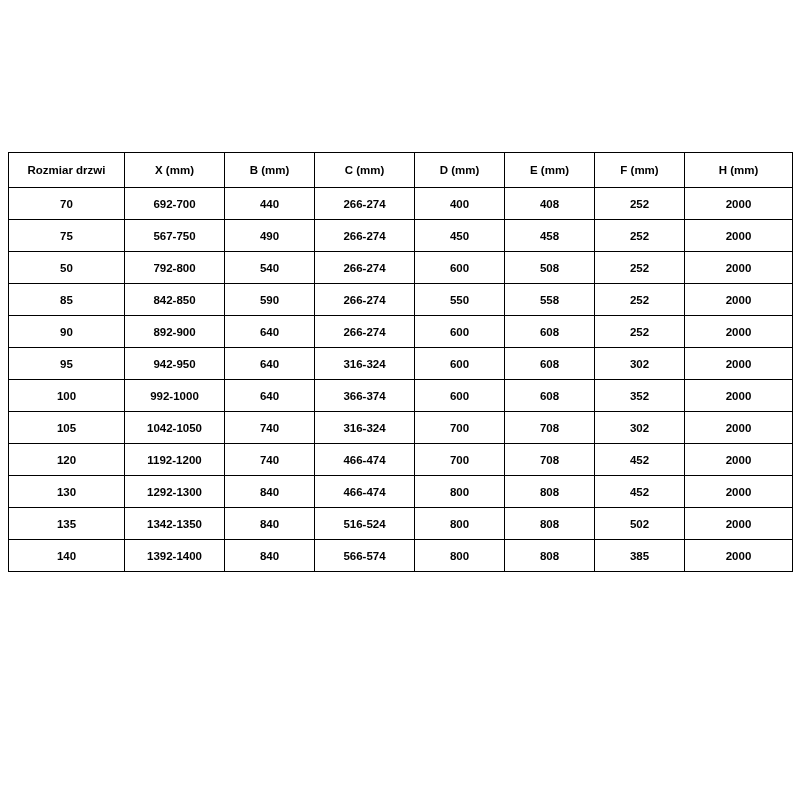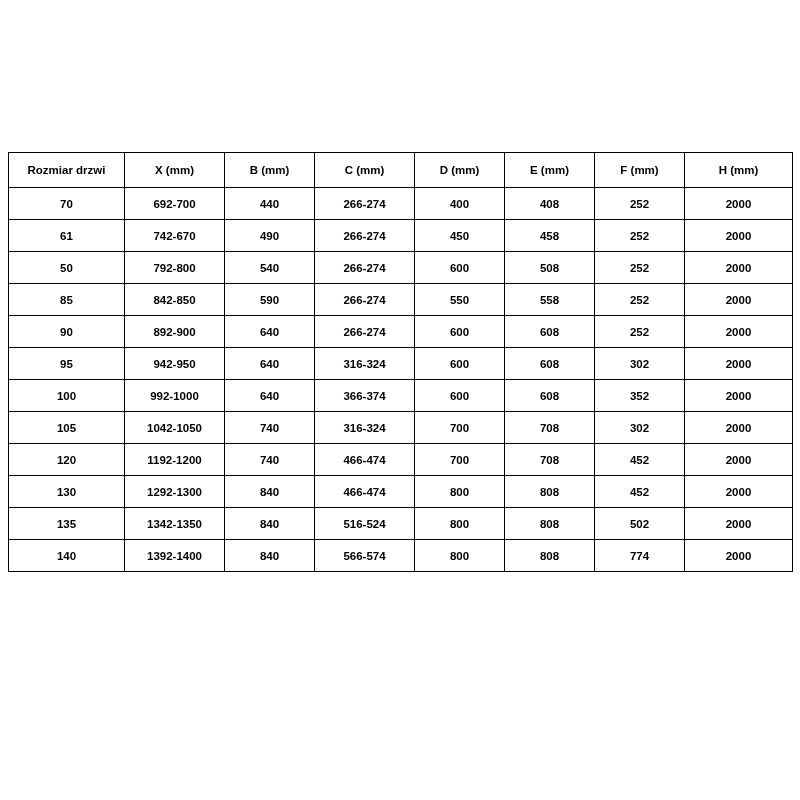--- a/index.html
+++ b/index.html
@@ -92,22 +92,22 @@
           <td>70</td>
           <td>692-700</td>
           <td>440</td>
           <td>266-274</td>
           <td>400</td>
           <td>408</td>
           <td>252</td>
           <td>2000</td>
         </tr>
         <tr>
-          <td>61</td>
-          <td>742-670</td>
+          <td>75</td>
+          <td>567-750</td>
           <td>490</td>
           <td>266-274</td>
           <td>450</td>
           <td>458</td>
           <td>252</td>
           <td>2000</td>
         </tr>
         <tr>
           <td>50</td>
           <td>792-800</td>
@@ -198,19 +198,19 @@
           <td>502</td>
           <td>2000</td>
         </tr>
         <tr>
           <td>140</td>
           <td>1392-1400</td>
           <td>840</td>
           <td>566-574</td>
           <td>800</td>
           <td>808</td>
-          <td>774</td>
+          <td>385</td>
           <td>2000</td>
         </tr>
       </tbody>
     </table>
   </div>
 </div>
 
 </body></html>

